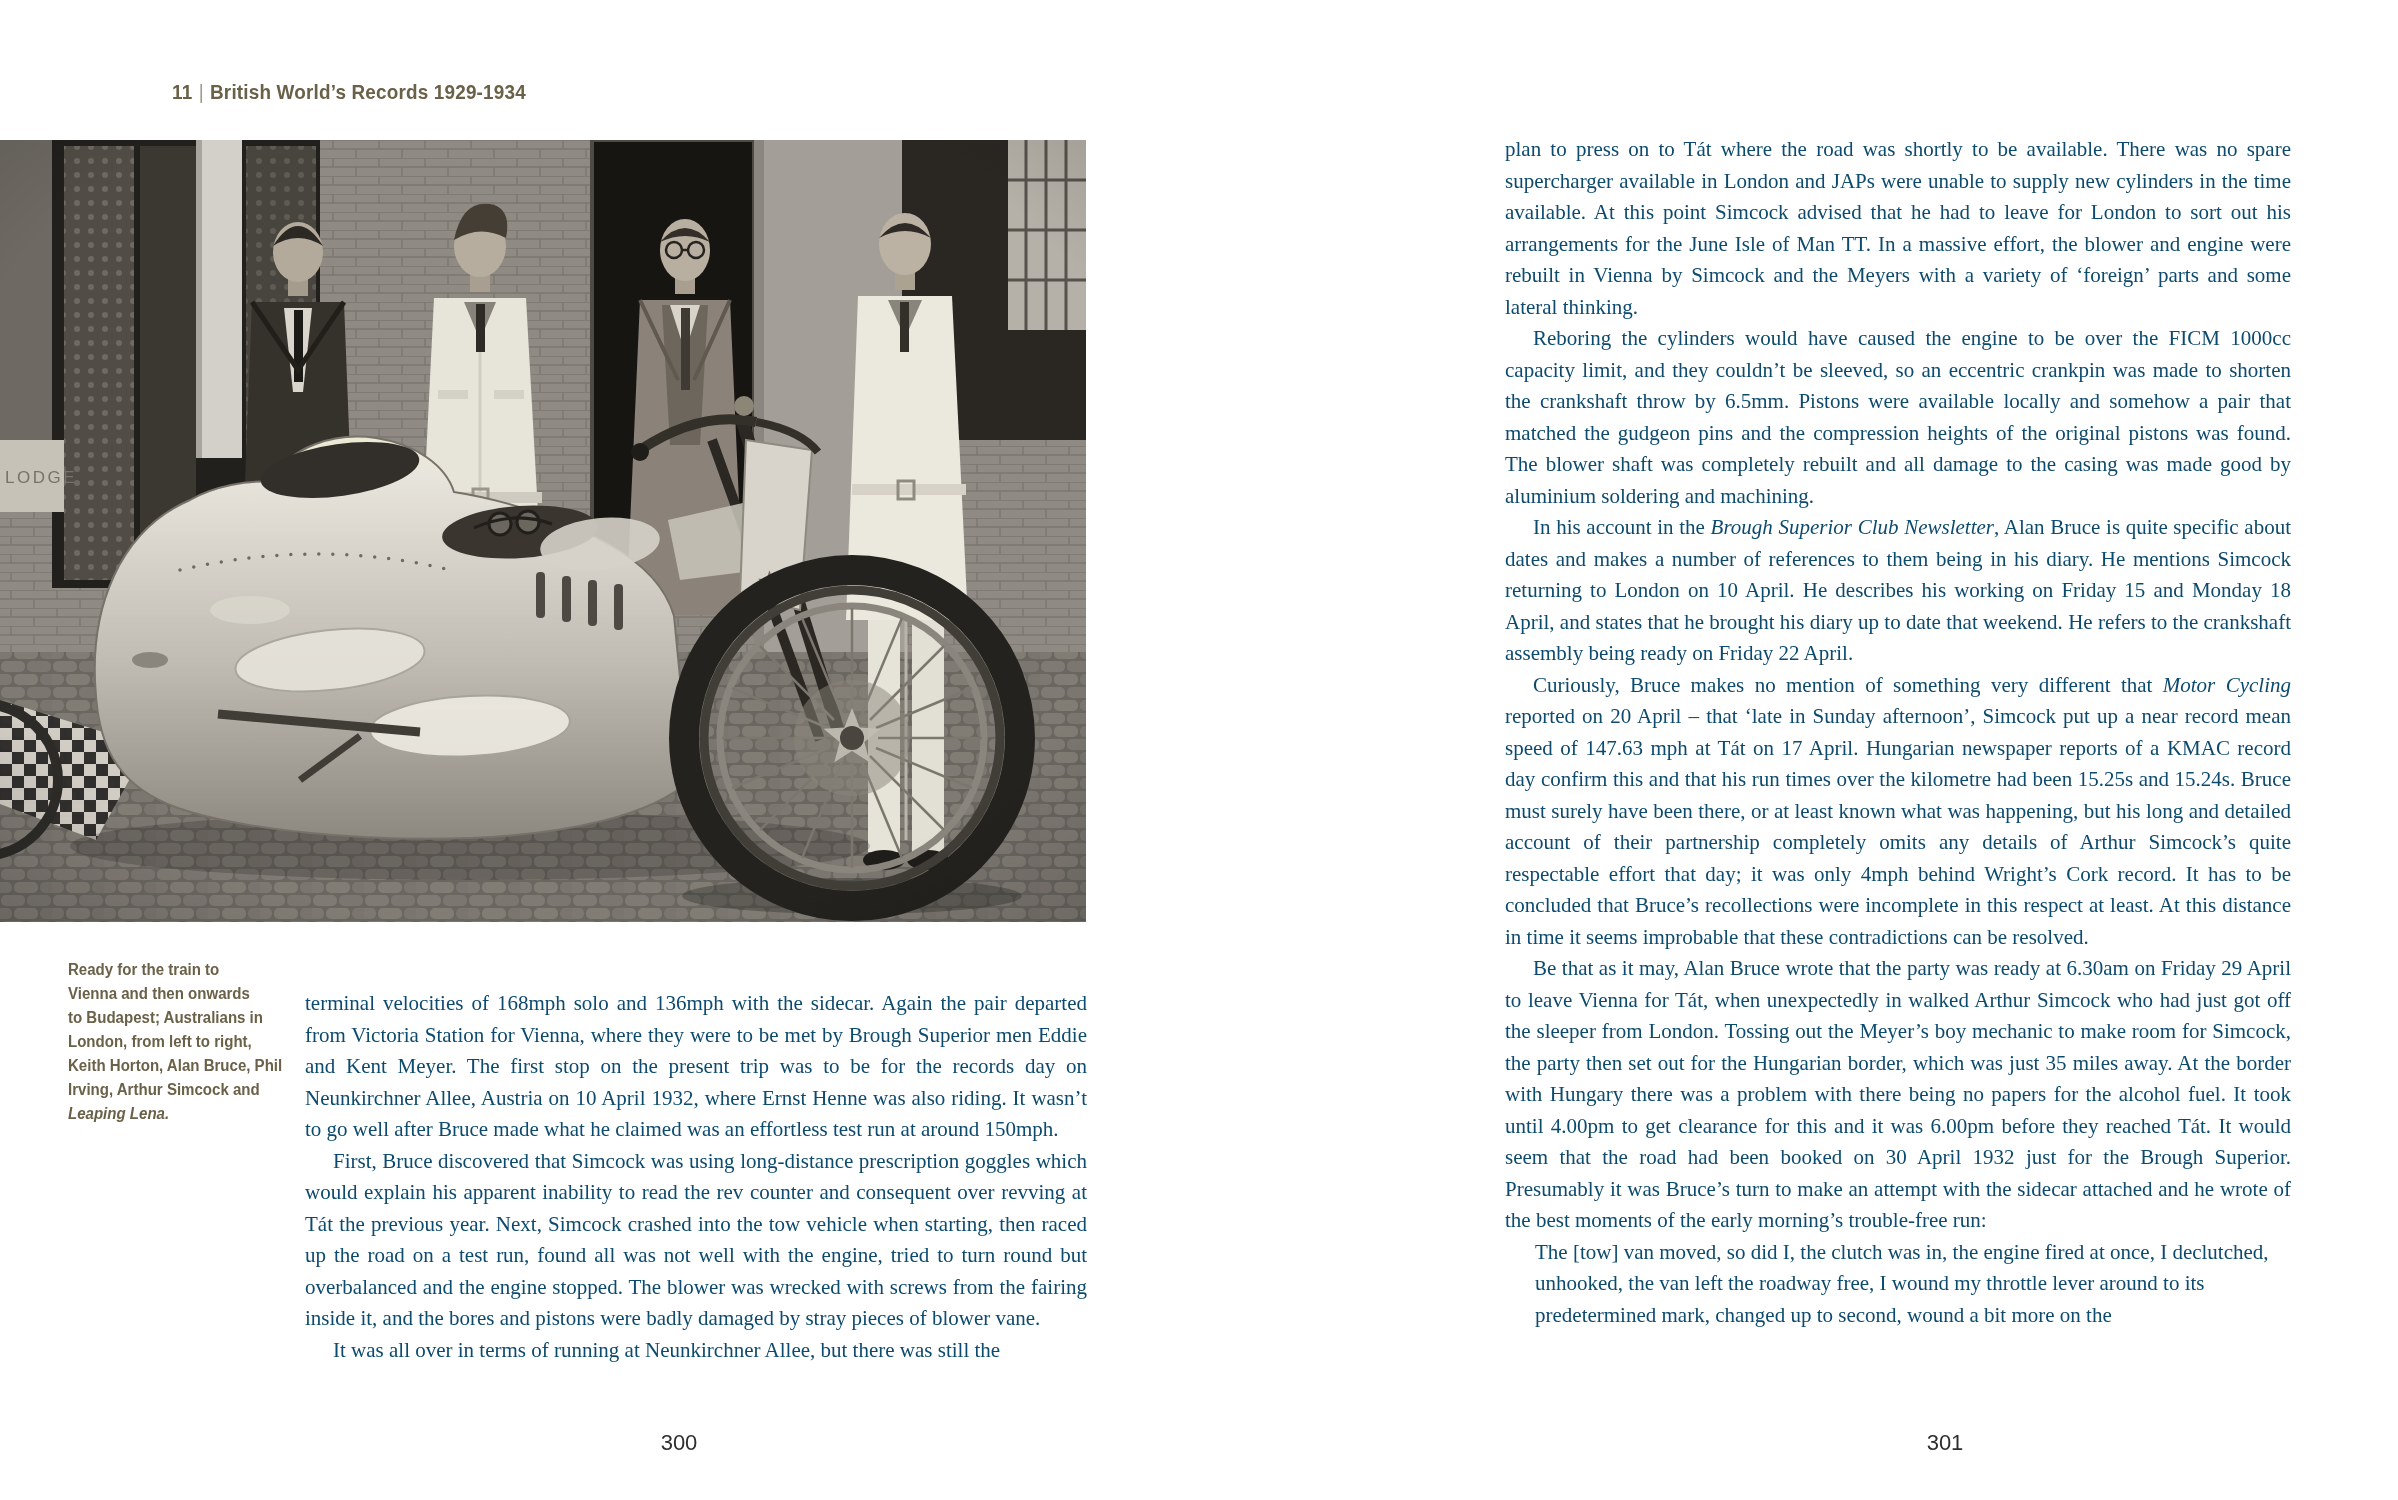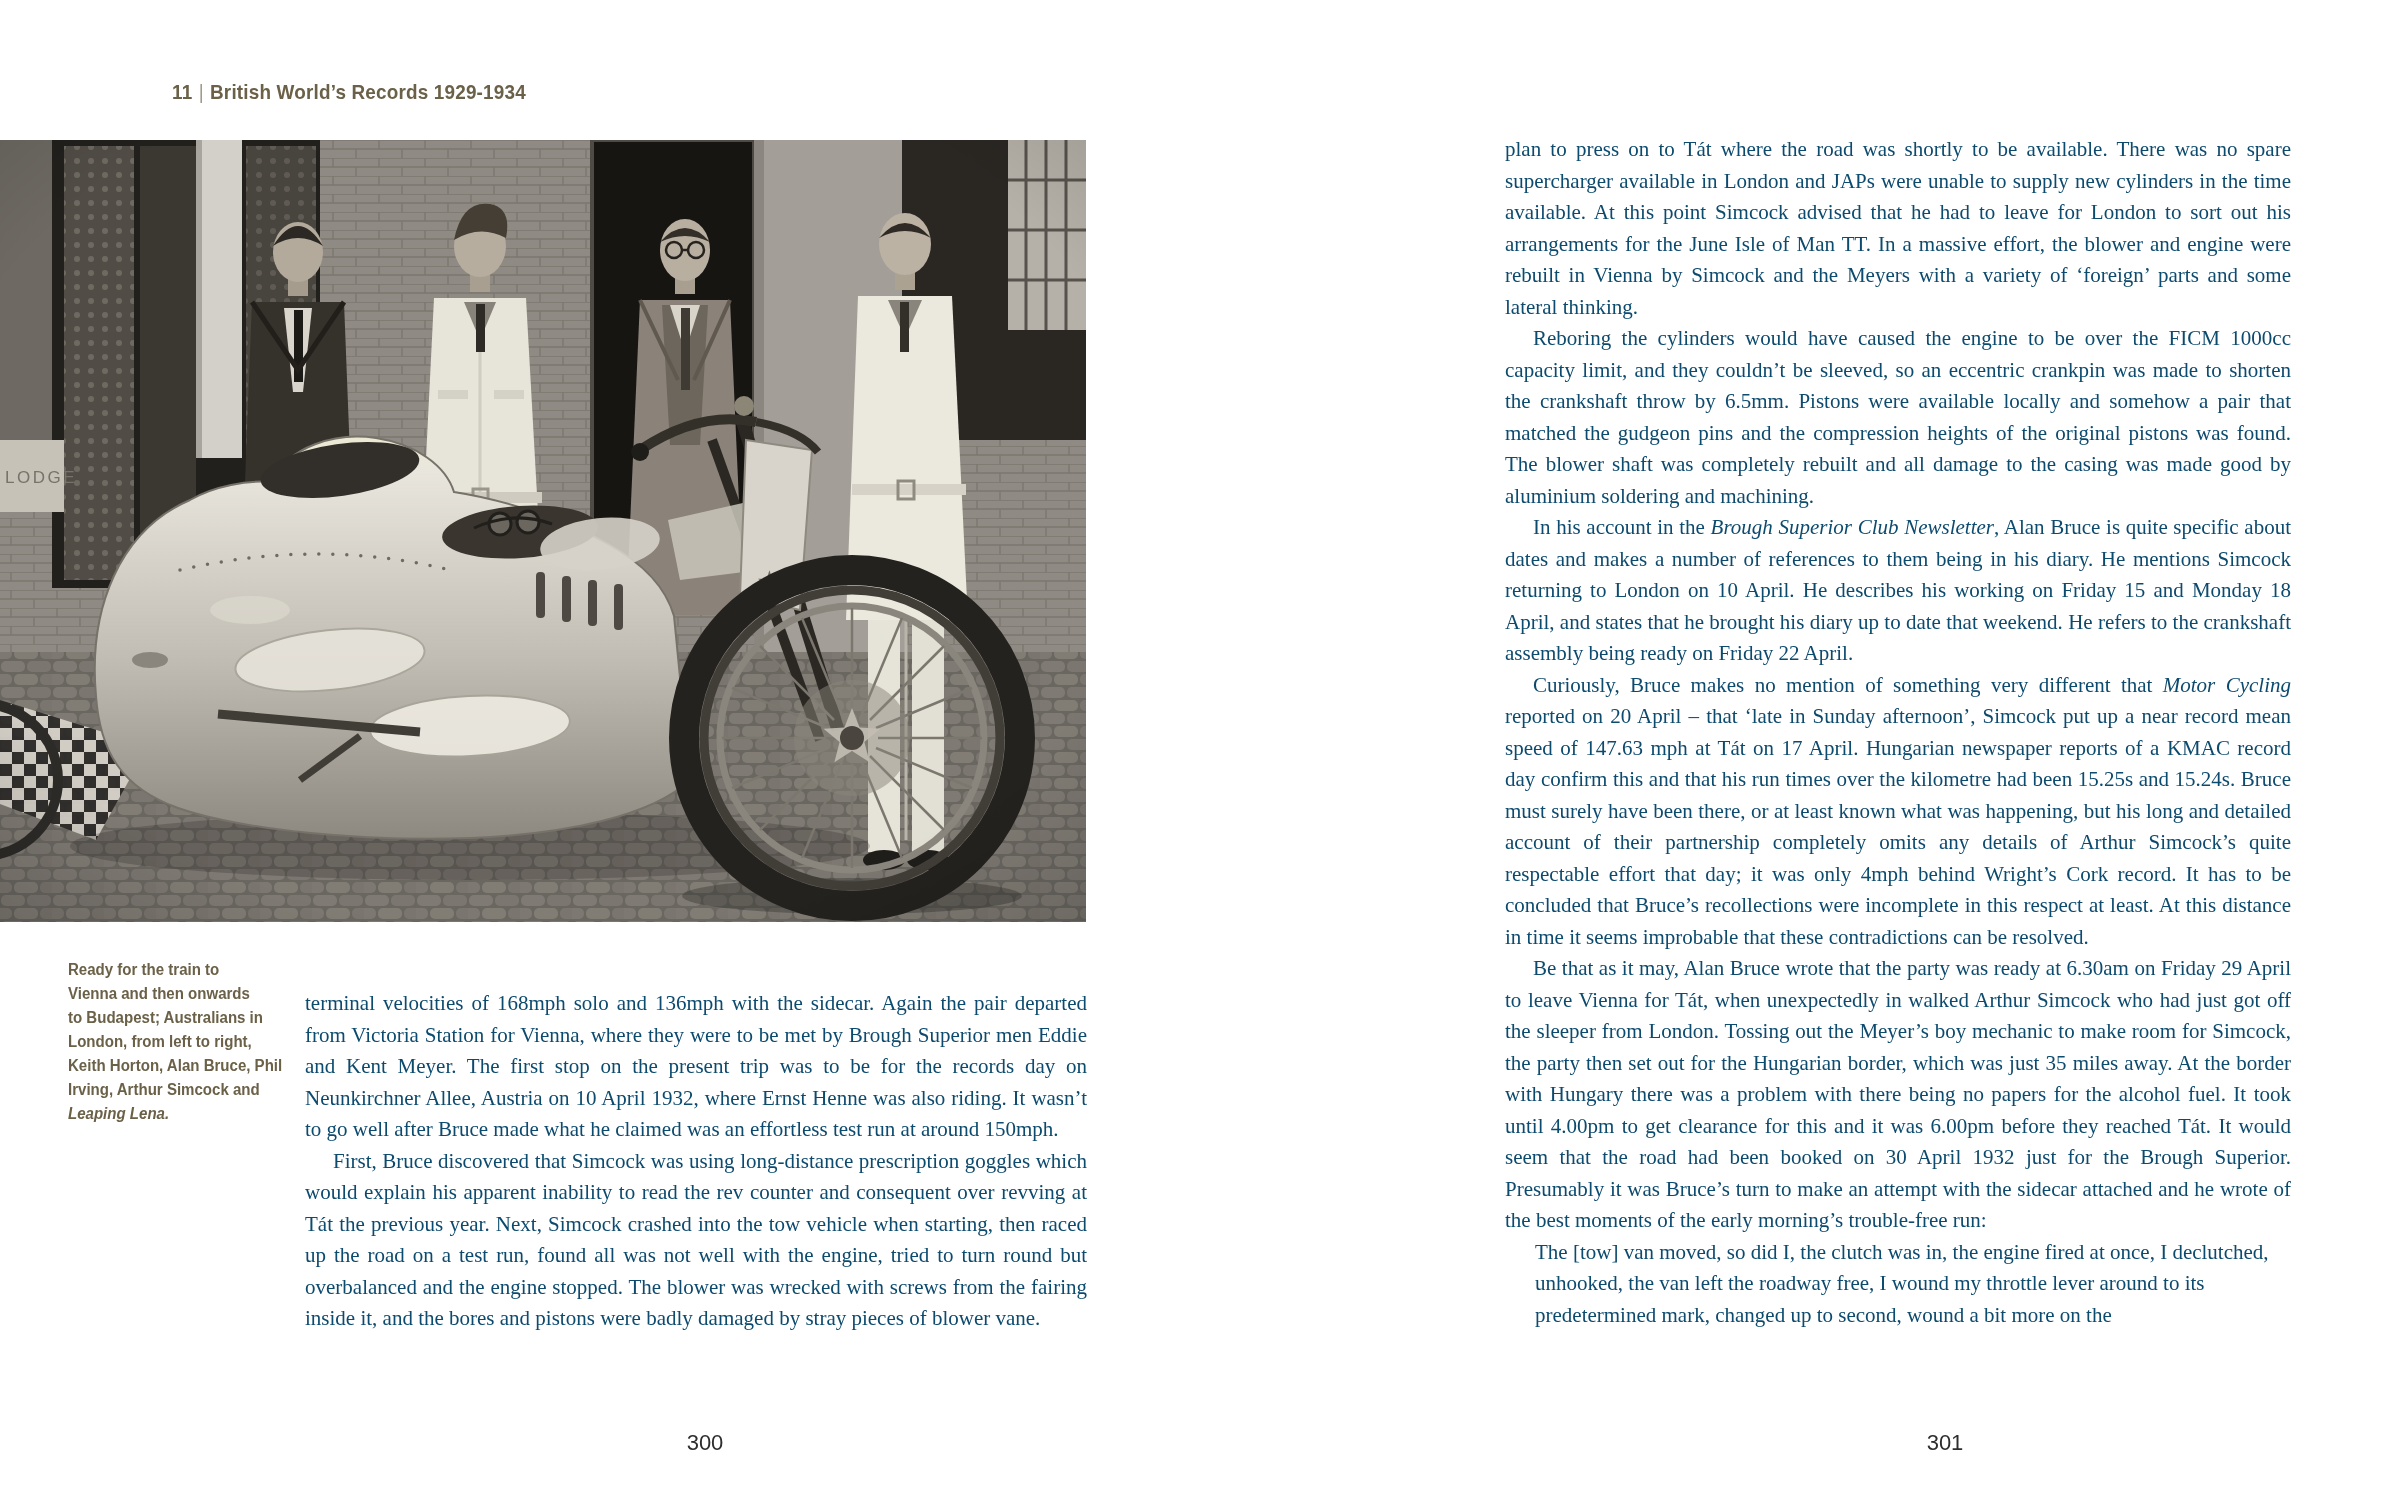--- a/index.html
+++ b/index.html
@@ -39,21 +39,21 @@
   .col-right{left:1505px;top:134px;width:786px;}
   .para{margin:0;}
   .para.indent{text-indent:28px;}
   .para.quote{margin-left:30px;margin-right:14px;text-align:left;}
   .para em{font-style:italic;}
   
   .pagenum{
     position:absolute;top:1430px;font-family:"Liberation Sans",sans-serif;
     font-size:22px;color:#2e2e2e;text-align:center;
   }
-  .pagenum-left{left:314px;width:782px;}
+  .pagenum-left{left:288px;width:782px;}
   .pagenum-right{left:1552px;width:786px;}
 </style>
 </head>
 <body>
 
 <div class="chap-header">
   <span>11</span><span class="divider">|</span><span class="title">British World’s Records 1929-1934</span>
 </div>
 
 <div class="photo" title="Four men — one in a dark suit, one in white overalls, one in a grey suit with glasses, one in white overalls — stand behind the polished streamlined record motorcycle Leaping Lena outside a brick building with a LODGE sign.">
@@ -270,20 +270,21 @@
     <div class="cap-line">to Budapest; Australians in</div>
     <div class="cap-line">London, from left to right,</div>
     <div class="cap-line">Keith Horton, Alan Bruce, Phil</div>
     <div class="cap-line">Irving, Arthur Simcock and</div>
     <div class="cap-line it">Leaping Lena.</div>
   </div>
 
 <div class="col col-left">
     <p class="para"><span>terminal velocities of 168mph solo and 136mph with the sidecar. Again the pair departed from Victoria Station for Vienna, where they were to be met by Brough Superior men Eddie and Kent Meyer. The first stop on the present trip was to be for the records day on Neunkirchner Allee, Austria on 10 April 1932, where Ernst Henne was also riding. It wasn’t to go well after Bruce made what he claimed was an effortless test run at around 150mph.</span></p>
     <p class="para indent"><span>First, Bruce discovered that Simcock was using long-distance prescription goggles which would explain his apparent inability to read the rev counter and consequent over revving at Tát the previous year. Next, Simcock crashed into the tow vehicle when starting, then raced up the road on a test run, found all was not well with the engine, tried to turn round but overbalanced and the engine stopped. The blower was wrecked with screws from the fairing inside it, and the bores and pistons were badly damaged by stray pieces of blower vane.</span></p>
+    <p class="para indent"><span>It was all over in terms of running at Neunkirchner Allee, but there was still the</span></p>
   </div>
 
 <div class="pagenum pagenum-left">300</div>
 
 <div class="col col-right">
     <p class="para"><span>plan to press on to Tát where the road was shortly to be available. There was no spare supercharger available in London and JAPs were unable to supply new cylinders in the time available. At this point Simcock advised that he had to leave for London to sort out his arrangements for the June Isle of Man TT. In a massive effort, the blower and engine were rebuilt in Vienna by Simcock and the Meyers with a variety of ‘foreign’ parts and some lateral thinking.</span></p>
     <p class="para indent"><span>Reboring the cylinders would have caused the engine to be over the FICM 1000cc capacity limit, and they couldn’t be sleeved, so an eccentric crankpin was made to shorten the crankshaft throw by 6.5mm. Pistons were available locally and somehow a pair that matched the gudgeon pins and the compression heights of the original pistons was found. The blower shaft was completely rebuilt and all damage to the casing was made good by aluminium soldering and machining.</span></p>
     <p class="para indent"><span>In his account in the </span><em>Brough Superior Club Newsletter</em><span>, Alan Bruce is quite specific about dates and makes a number of references to them being in his diary. He mentions Simcock returning to London on 10 April. He describes his working on Friday 15 and Monday 18 April, and states that he brought his diary up to date that weekend. He refers to the crankshaft assembly being ready on Friday 22 April.</span></p>
     <p class="para indent"><span>Curiously, Bruce makes no mention of something very different that </span><em>Motor Cycling</em><span> reported on 20 April – that ‘late in Sunday afternoon’, Simcock put up a near record mean speed of 147.63 mph at Tát on 17 April. Hungarian newspaper reports of a KMAC record day confirm this and that his run times over the kilometre had been 15.25s and 15.24s. Bruce must surely have been there, or at least known what was happening, but his long and detailed account of their partnership completely omits any details of Arthur Simcock’s quite respectable effort that day; it was only 4mph behind Wright’s Cork record. It has to be concluded that Bruce’s recollections were incomplete in this respect at least. At this distance in time it seems improbable that these contradictions can be resolved.</span></p>
     <p class="para indent"><span>Be that as it may, Alan Bruce wrote that the party was ready at 6.30am on Friday 29 April to leave Vienna for Tát, when unexpectedly in walked Arthur Simcock who had just got off the sleeper from London. Tossing out the Meyer’s boy mechanic to make room for Simcock, the party then set out for the Hungarian border, which was just 35 miles away. At the border with Hungary there was a problem with there being no papers for the alcohol fuel. It took until 4.00pm to get clearance for this and it was 6.00pm before they reached Tát. It would seem that the road had been booked on 30 April 1932 just for the Brough Superior. Presumably it was Bruce’s turn to make an attempt with the sidecar attached and he wrote of the best moments of the early morning’s trouble-free run:</span></p>

